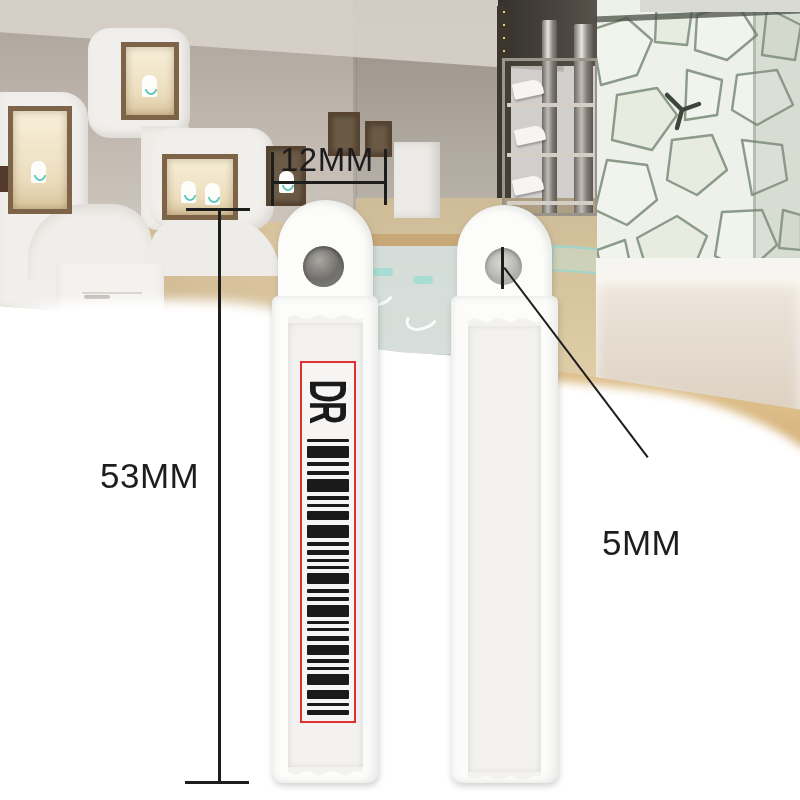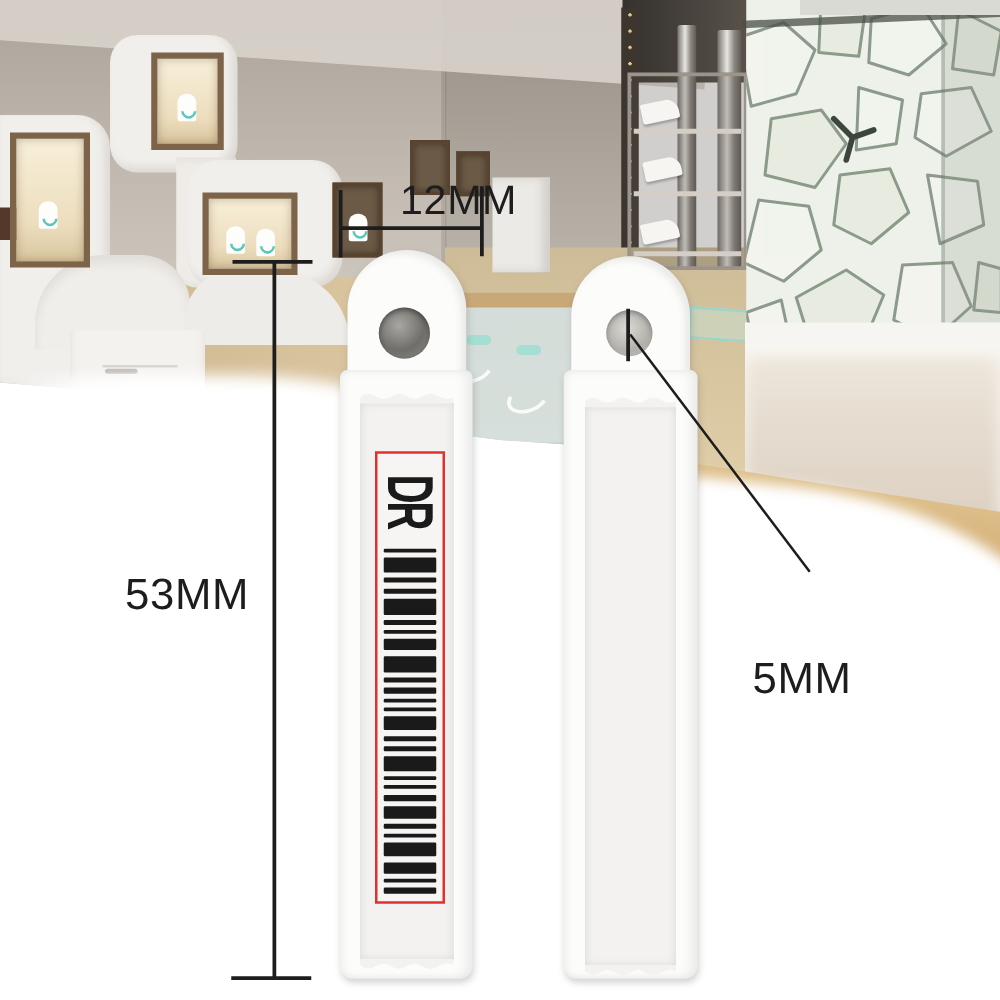--- a/index.html
+++ b/index.html
@@ -101,21 +101,21 @@
   .barcode-box{left:12px;top:39px;width:56px;height:362px;border:2px solid var(--highlight-red,#e0312e);background:#f6f5f3;}
   .dr-wrap{left:0;top:2px;width:100%;height:72px;display:flex;align-items:center;justify-content:center;position:absolute;}
   .dr-text{position:static;font-size:52px;font-weight:bold;letter-spacing:-3px;color:var(--barcode-ink,#1a1a1a);
     transform:rotate(90deg) scaleX(.62);white-space:nowrap;line-height:1;}
   .bars{left:5px;top:76px;width:42px;height:276px;display:flex;flex-direction:column;justify-content:space-between;}
   .bars .bar{position:static;width:100%;background:var(--barcode-ink,#1a1a1a);border-radius:1px;}
 
   
   .ink{background:var(--annotation-ink,#1d1d1d);}
   .dim-text{color:var(--annotation-ink,#1d1d1d);font-size:33px;letter-spacing:.5px;white-space:nowrap;}
-  .t-12{left:280px;top:141px;margin-left:40px;}
+  .t-12{left:280px;top:141px;}
   .t-53{left:100px;top:456px;font-size:35px;}
   .t-5{left:602px;top:523px;font-size:35px;}
   .w-line{left:272px;top:181px;width:114px;height:3px;}
   .w-tick-l{left:271px;top:152px;width:3px;height:54px;}
   .w-tick-r{left:384px;top:149px;width:3px;height:56px;}
   .h-line{left:218px;top:210px;width:3px;height:574px;}
   .h-bar-top{left:186px;top:208px;width:64px;height:3px;}
   .h-bar-bot{left:185px;top:781px;width:64px;height:3px;}
   .d-line{left:501px;top:247px;width:3px;height:42px;}
   .leader{left:505px;top:267px;width:238px;height:2px;transform:rotate(52.9deg);transform-origin:0 0;}

